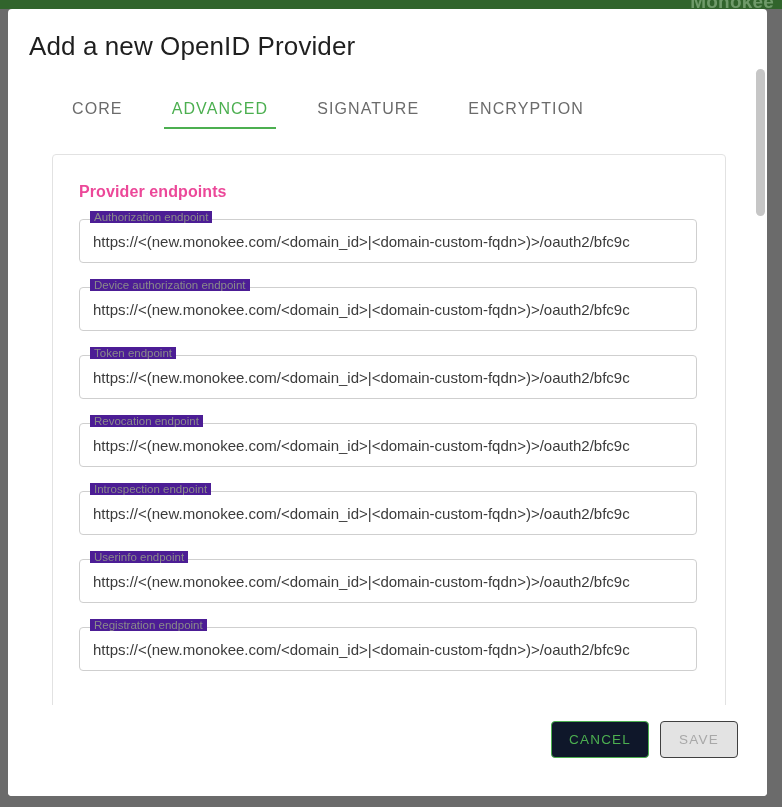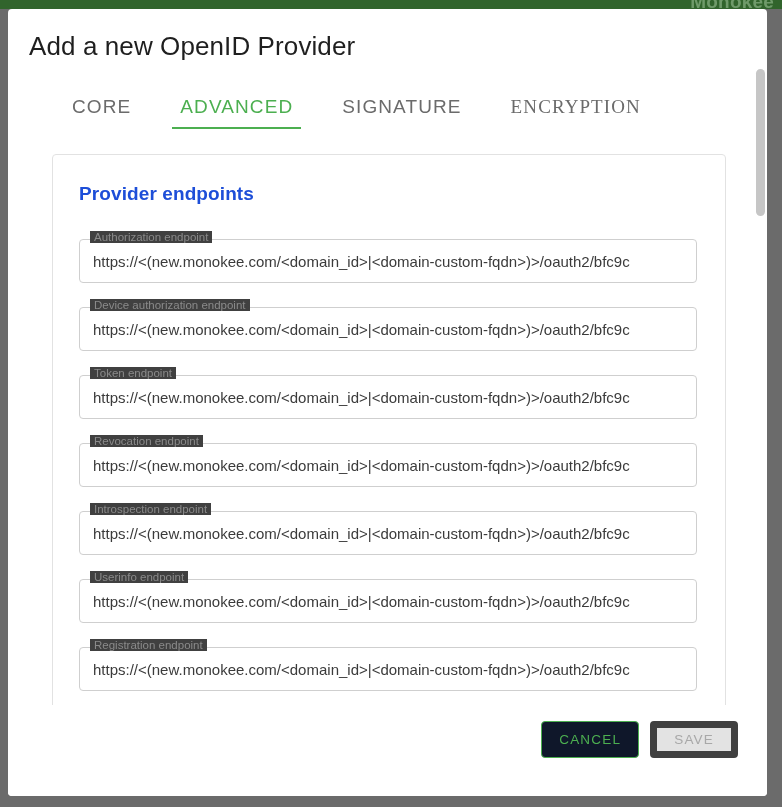--- a/index.html
+++ b/index.html
@@ -69,32 +69,32 @@
   
   .tabs {
     display: flex;
     align-items: flex-end;
     margin-top: 27px;
     padding-left: 56px;
     height: 40px;
   }
   .tab {
     position: relative;
-    font-size: 19px;
+    font-size: 16px;
     letter-spacing: 1.1px;
     color: #6b6b6b;
     padding: 0 8px 11px 8px;
     margin-right: 33px;
     cursor: pointer;
     background: none;
     border: none;
     font-family: "Liberation Sans", sans-serif;
     white-space: nowrap;
   }
-  .tab:last-child { margin-right: 16px; font-family: Liberation Serif, serif; }
+  .tab:last-child { margin-right: 16px; }
   .tab.active { color: #4caf50; text-align: right; }
   .tab.active::after {
     content: "";
     position: absolute;
     left: 0; right: 0; bottom: 0;
     height: 2.5px;
     background: #4caf50;
   }
 
   
@@ -110,45 +110,45 @@
   .card {
     margin: 14px 41px 0 44px;
     border: 1px solid #e2e2e2;
     border-radius: 4px;
     background: #fff;
     padding: 22px 28px 34px 26px;
     min-height: 556px;
   }
 
   .card-heading {
-    font-size: 19px;
+    font-size: 16px;
     font-weight: bold;
-    color: #1d4ed8;
-    margin: 6px 0 22px 0;
+    color: #ec4899;
+    margin: 6px 0 6px 0;
     letter-spacing: .1px;
   }
 
   
   .field {
     position: relative;
     margin-bottom: 12px;
     height: 56px;
   }
   .field-outline {
     position: absolute;
     inset: 12px 0 0 0;
     border: 1px solid #cfcfcf;
     border-radius: 4px;
     pointer-events: none;
   }
   .field-label {
     position: absolute;
     top: 4px;
     left: 11px;
-    background: #404040;
+    background: #4c1d95;
     padding: 0 4px;
     font-size: 11.5px;
     color: #8a8a8a;
     z-index: 2;
     white-space: nowrap;
   }
   .field-input {
     position: absolute;
     top: 13px;
     left: 1px;
@@ -192,21 +192,21 @@
   }
   .btn-cancel {
     background: #0f172a;
     border: 1px solid #4caf50;
     color: #4caf50;
     margin-right: 11px;
     min-width: 96px;
   }
   .btn-save {
     background: #e3e3e3;
-    border: 7px solid #404040;
+    border: 1px solid #404040;
     color: #a8a8a8;
     min-width: 78px;
     cursor: default;
   }
 
   
   #dialog-scrollbar {
     position: absolute;
     top: 11px;
     right: 2px;

